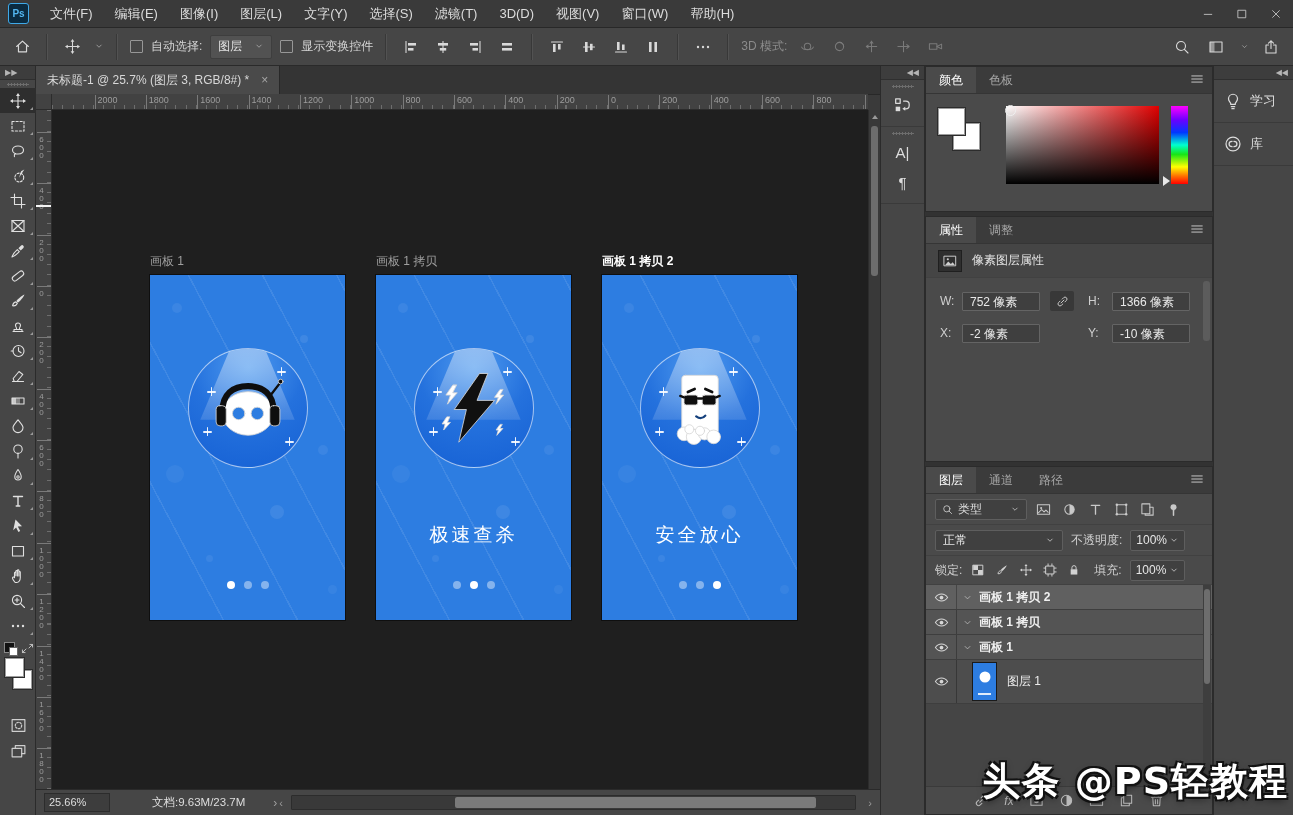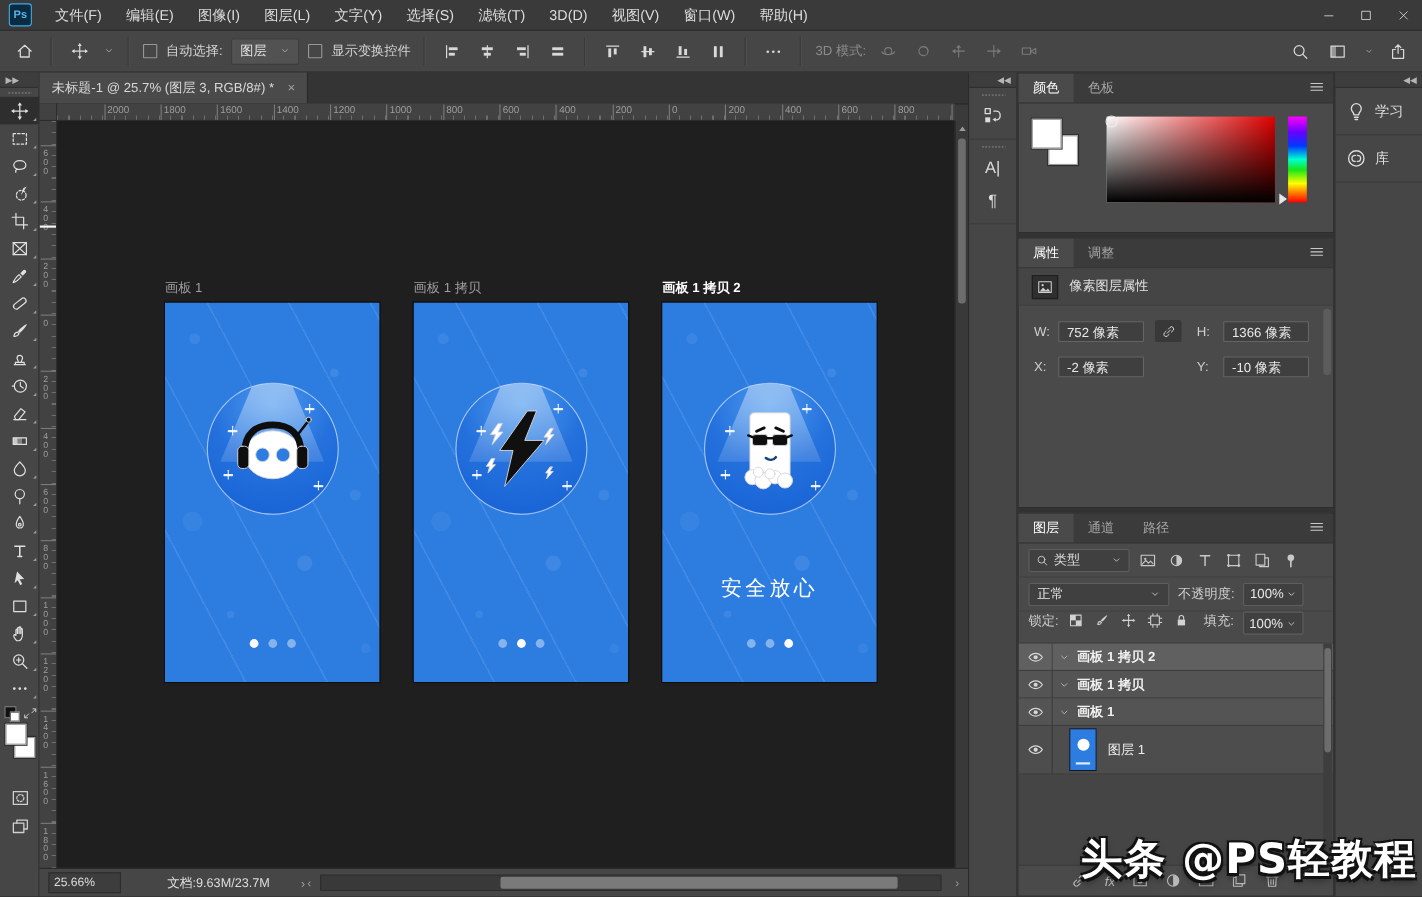--- a/index.html
+++ b/index.html
@@ -145,21 +145,21 @@
   .layers-panel{top:400px;height:349px}
   .lp-filter{height:30px;display:flex;align-items:center;gap:7px;padding:0 9px;border-bottom:1px solid #414141}
   .searchbox{width:92px;height:21px;background:#404040;border:1px solid #5e5e5e;border-radius:2px;display:flex;align-items:center;gap:5px;padding:0 6px;box-sizing:border-box;color:#dedede}
   .searchbox .lbl{flex:1;font-size:12px}
   .lp-ficon{width:19px;height:19px;display:flex;align-items:center;justify-content:center;color:#c9c9c9}
   .lp-blend{height:30px;display:flex;align-items:center;gap:8px;padding:0 9px;border-bottom:1px solid #414141}
   .blend-select{width:128px;height:21px;background:#404040;border:1px solid #5e5e5e;border-radius:2px;display:flex;align-items:center;padding:0 7px;box-sizing:border-box;color:#e6e6e6}
   .blend-select .lbl{flex:1}
   .small-select{width:55px;height:21px;background:#404040;border:1px solid #5e5e5e;border-radius:2px;display:flex;align-items:center;padding:0 5px;box-sizing:border-box;color:#e6e6e6}
   .small-select .lbl{flex:1}
-  .lp-lock{height:28px;display:flex;align-items:flex-start;gap:8px;padding:0 9px;border-bottom:1px solid #414141}
+  .lp-lock{height:28px;display:flex;align-items:center;gap:8px;padding:0 9px;border-bottom:1px solid #414141}
   .lock-icon{width:16px;height:16px;display:flex;align-items:center;justify-content:center;color:#d2d2d2}
   .lab{color:#cfcfcf;font-size:12px}
 
   .layer-list{position:absolute;left:0;right:0;top:118px;bottom:27px;overflow:hidden;background:#454545}
   .lrow{display:flex;align-items:center;border-bottom:1px solid #3e3e3e;position:relative}
   .lrow.group{height:24px;background:#545454}
   .lrow.group.selected{background:#606060}
   .lrow.layer{height:43px;background:#4d4d4d}
   .lrow.layer.selected{background:#6f6f6f}
   .eye-cell{width:30px;align-self:stretch;display:flex;align-items:center;justify-content:center;border-right:1px solid rgba(0,0,0,.28);color:#d6d6d6}
@@ -719,20 +719,21 @@
               <div class="ab-art">
                 <svg viewBox="0 0 100 100" width="76" height="76">
                   <path d="M57 5L24 52h16L30 95 77 40H54L68 5z" fill="#101010"></path>
                   <path d="M22 20l-9 13h6l-4 12 13-15h-6l5-10z" fill="#ffffff"></path>
                   <path d="M84 26l-7 10h5l-3 9 10-12h-5l4-7z" fill="#ffffff"></path>
                   <path d="M14 62l-6 9h4l-2 8 9-10h-4l3-7z" fill="#ffffff"></path>
                   <path d="M84 72l-5 7h3l-2 7 8-9h-4l3-5z" fill="#ffffff"></path>
                 </svg>
               </div>
             </div>
+            <div class="ab-title">极速查杀</div>
             <div class="ab-dots">
               <span class="dot"></span>
               <span class="dot active"></span>
               <span class="dot"></span>
             </div>
           </div>
           <div class="ab-label selected" style="left: 550px; top: 143px;">画板 1 拷贝 2</div>
           <div class="artboard" style="left: 550px; top: 165px;">
             <div class="ab-bg"></div>
             <div class="deco" style="left: 22px; top: 28px; width: 10px; height: 10px; opacity: 0.24;"></div>

